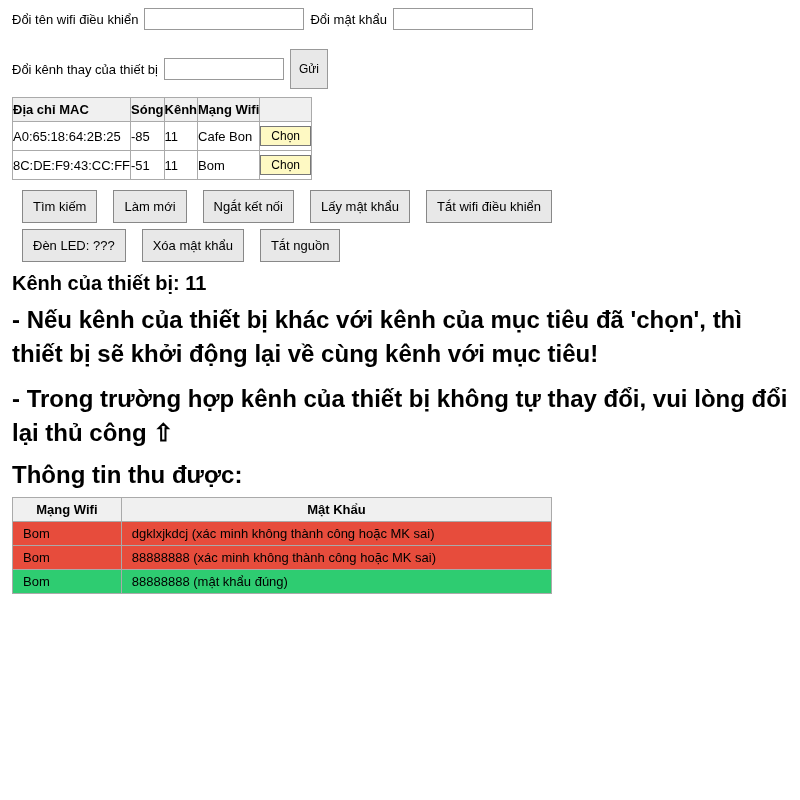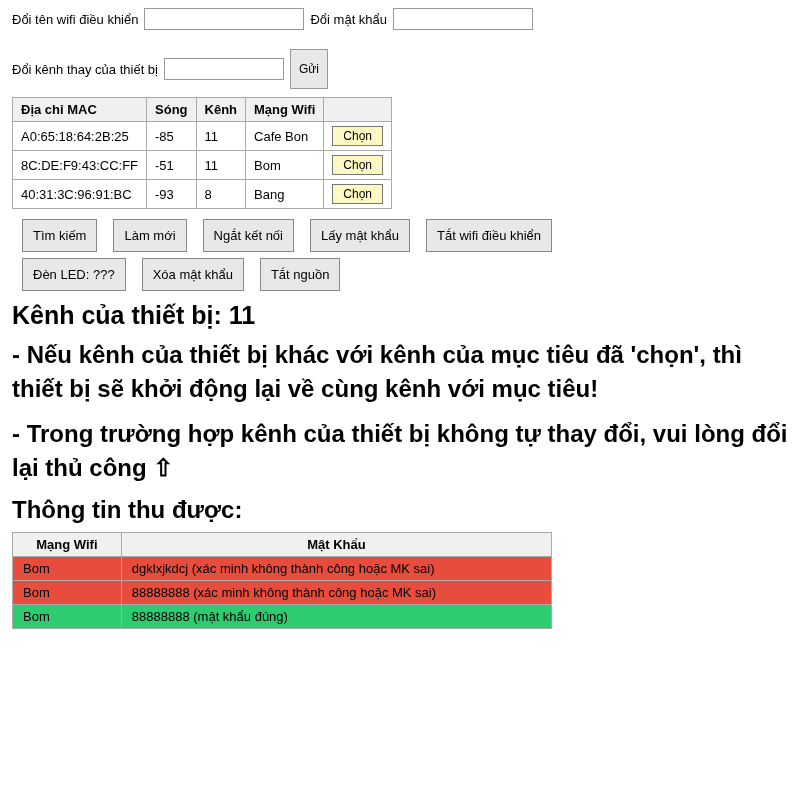--- a/index.html
+++ b/index.html
@@ -40,21 +40,21 @@
       cursor: pointer;
     }
     
     .wifi-table {
       border-collapse: collapse;
       margin-bottom: 10px;
       width: auto;
     }
     .wifi-table th, .wifi-table td {
       border: 1px solid #aaa;
-      padding: 4px 8px;
+      padding: 4px 0;
       font-size: 13px;
       text-align: left;
     }
     .wifi-table th {
       background: #f0f0f0;
       font-weight: bold;
     }
     .btn-chon {
       padding: 2px 10px;
       font-size: 12px;
@@ -72,21 +72,21 @@
     .action-btn {
       padding: 8px 10px;
       font-size: 13px;
       border: 1px solid #888;
       background: #e8e8e8;
       cursor: pointer;
       margin-left: 10px;
     }
     
     .channel-info {
-      font-size: 25px;
+      font-size: 20px;
       font-weight: bold;
       margin: 10px 0 8px 0;
     }
     .info-text {
       font-size: 24px;
       font-weight: bold;
       line-height: 1.4;
       margin-bottom: 12px;
     }
     
@@ -159,27 +159,20 @@
       <td>Cafe Bon</td>
       <td><button class="btn-chon">Chọn</button></td>
     </tr>
       <tr>
       <td>8C:DE:F9:43:CC:FF</td>
       <td>-51</td>
       <td>11</td>
       <td>Bom</td>
       <td><button class="btn-chon">Chọn</button></td>
     </tr>
-      <tr>
-      <td>40:31:3C:96:91:BC</td>
-      <td>-93</td>
-      <td>8</td>
-      <td>Bang</td>
-      <td><button class="btn-chon">Chọn</button></td>
-    </tr>
     </tbody>
 </table>
 
 <div class="action-buttons" id="action-buttons-row1">
     <button class="action-btn">Tìm kiếm</button>
     <button class="action-btn">Làm mới</button>
     <button class="action-btn">Ngắt kết nối</button>
     <button class="action-btn">Lấy mật khẩu</button>
     <button class="action-btn">Tắt wifi điều khiển</button>
   </div>

